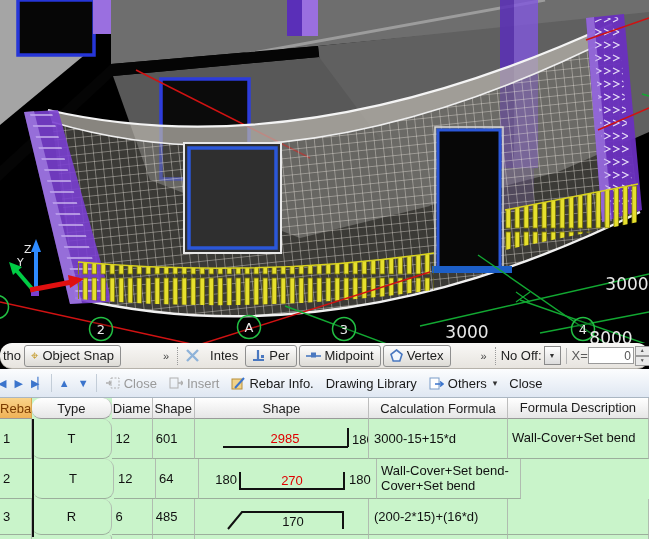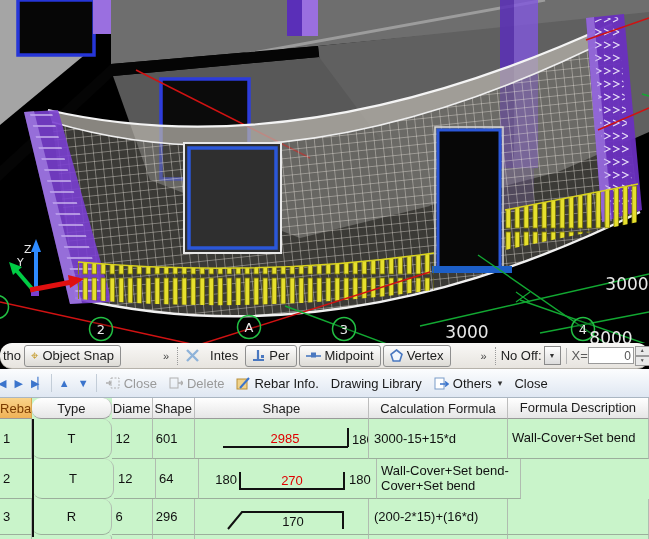--- a/index.html
+++ b/index.html
@@ -262,21 +262,21 @@
         <path d="M0,6 H5 M3,4 L5,6 L3,8" stroke="#b0b0b0" stroke-width="1.3" fill="none"></path>
       </svg>
       <span>Close</span>
     </span>
 
     <span class="item disabled">
       <svg width="14" height="12">
         <rect x="1" y="1" width="8" height="10" fill="none" stroke="#b0b0b0"></rect>
         <path d="M9,6 H14 M12,4 L14,6 L12,8" stroke="#b0b0b0" stroke-width="1.3" fill="none"></path>
       </svg>
-      <span>Delete</span>
+      <span>Insert</span>
     </span>
 
     <span class="item">
       <svg width="14" height="13">
         <rect x="1" y="2" width="10" height="10" fill="#f0d28a" stroke="#b88f3a"></rect>
         <path d="M4,11 L13,1" stroke="#3b74cc" stroke-width="2"></path>
       </svg>
       <span>Rebar Info.</span>
     </span>
 
@@ -340,21 +340,21 @@
           <text x="150" y="25" fill="#111">180</text>
         </svg>
       </div>
       <div class="tcell c-desc">Wall-Cover+Set bend-Cover+Set bend</div>
     </div>
 
     <div class="trow r36">
       <div class="tcell c-no">3</div>
       <div class="tcell c-type">R</div>
       <div class="tcell c-dia">6</div>
-      <div class="tcell c-shno">296</div>
+      <div class="tcell c-shno">485</div>
       <div class="tcell c-shape">
         <svg class="shape-svg" width="178" height="36">
           <path d="M33,30 L47,13 H148 V30" stroke="#111" stroke-width="2" fill="none"></path>
           <text x="98" y="27" text-anchor="middle" fill="#111">170</text>
         </svg>
       </div>
       <div class="tcell c-form">(200-2*15)+(16*d)</div>
       <div class="tcell c-desc"></div>
     </div>
 

